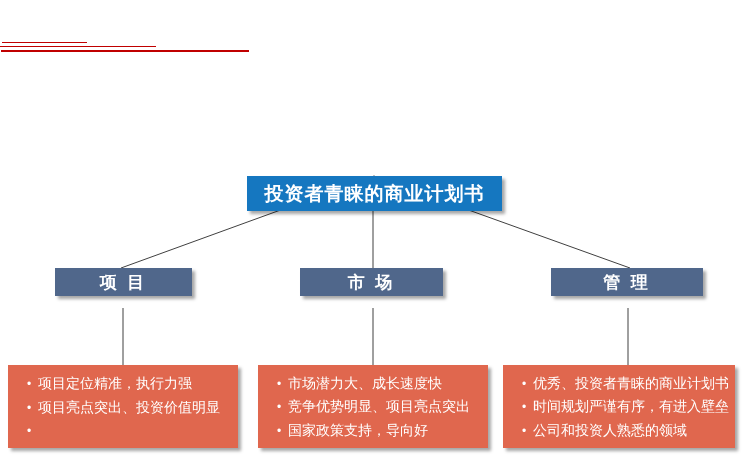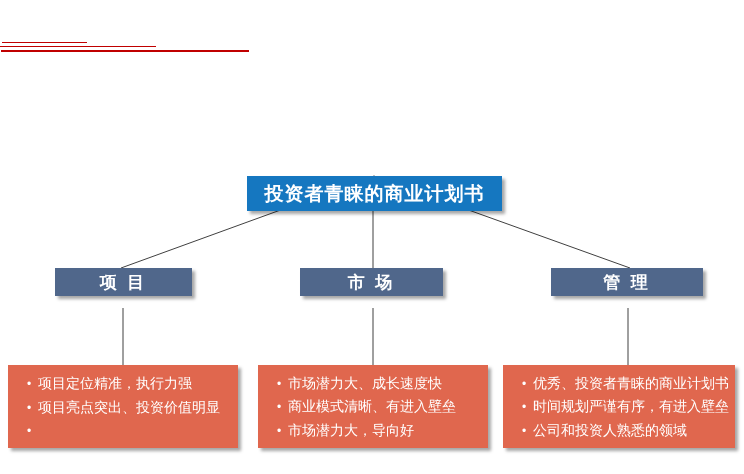--- a/index.html
+++ b/index.html
@@ -139,25 +139,25 @@
     </div>
   </div>
 
   <div class="detail-box detail-box-2">
     <div class="bullet-row">
       <span class="bullet">•</span>
       <span>市场潜力大、成长速度快</span>
     </div>
     <div class="bullet-row">
       <span class="bullet">•</span>
-      <span>商业模式清晰、有进入壁垒</span>
+      <span>竞争优势明显、项目亮点突出</span>
     </div>
     <div class="bullet-row">
       <span class="bullet">•</span>
-      <span>市场潜力大，导向好</span>
+      <span>国家政策支持，导向好</span>
     </div>
   </div>
 
   <div class="detail-box detail-box-3">
     <div class="bullet-row">
       <span class="bullet">•</span>
       <span>优秀、投资者青睐的商业计划书</span>
     </div>
     <div class="bullet-row">
       <span class="bullet">•</span>

